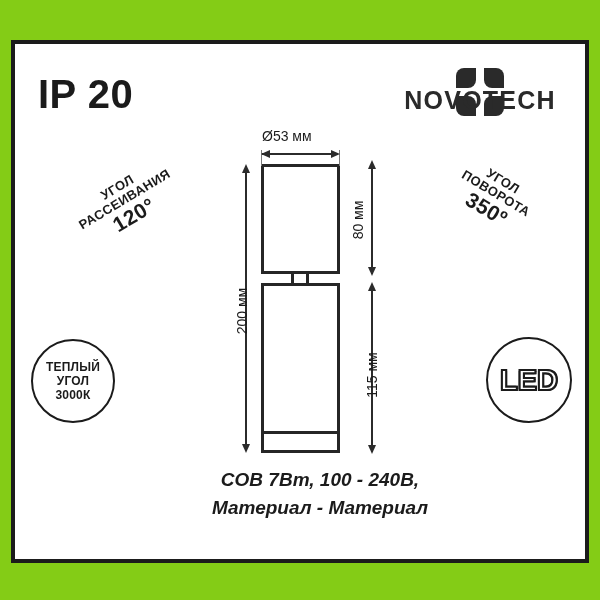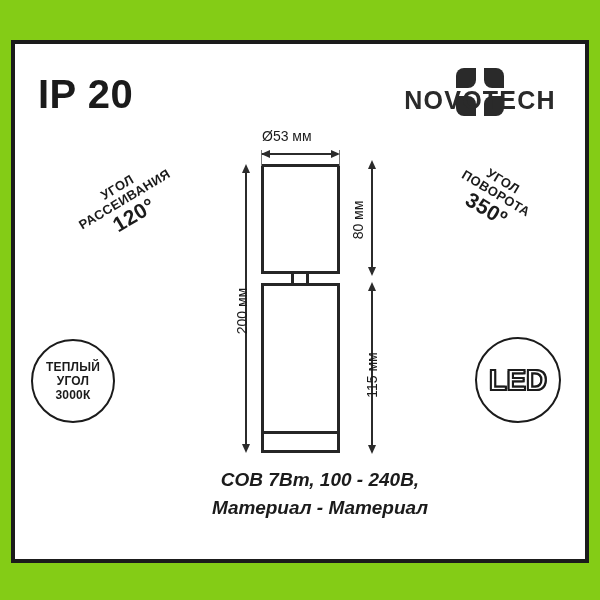--- a/index.html
+++ b/index.html
@@ -119,21 +119,21 @@
   }
   .badge-cct .cct-text {
     font-size: 12px;
     font-weight: bold;
     color: #1b1b1b;
     text-align: center;
     line-height: 1.18;
     letter-spacing: 0.2px;
   }
   .badge-led {
-    left: 475px;
+    left: 486px;
     top: 337px;
     width: 86px;
     height: 86px;
   }
   .badge-led .led-text {
     font-size: 29px;
     font-weight: bold;
     letter-spacing: 0px;
     color: #ffffff;
     -webkit-text-stroke: 2px #1b1b1b;

